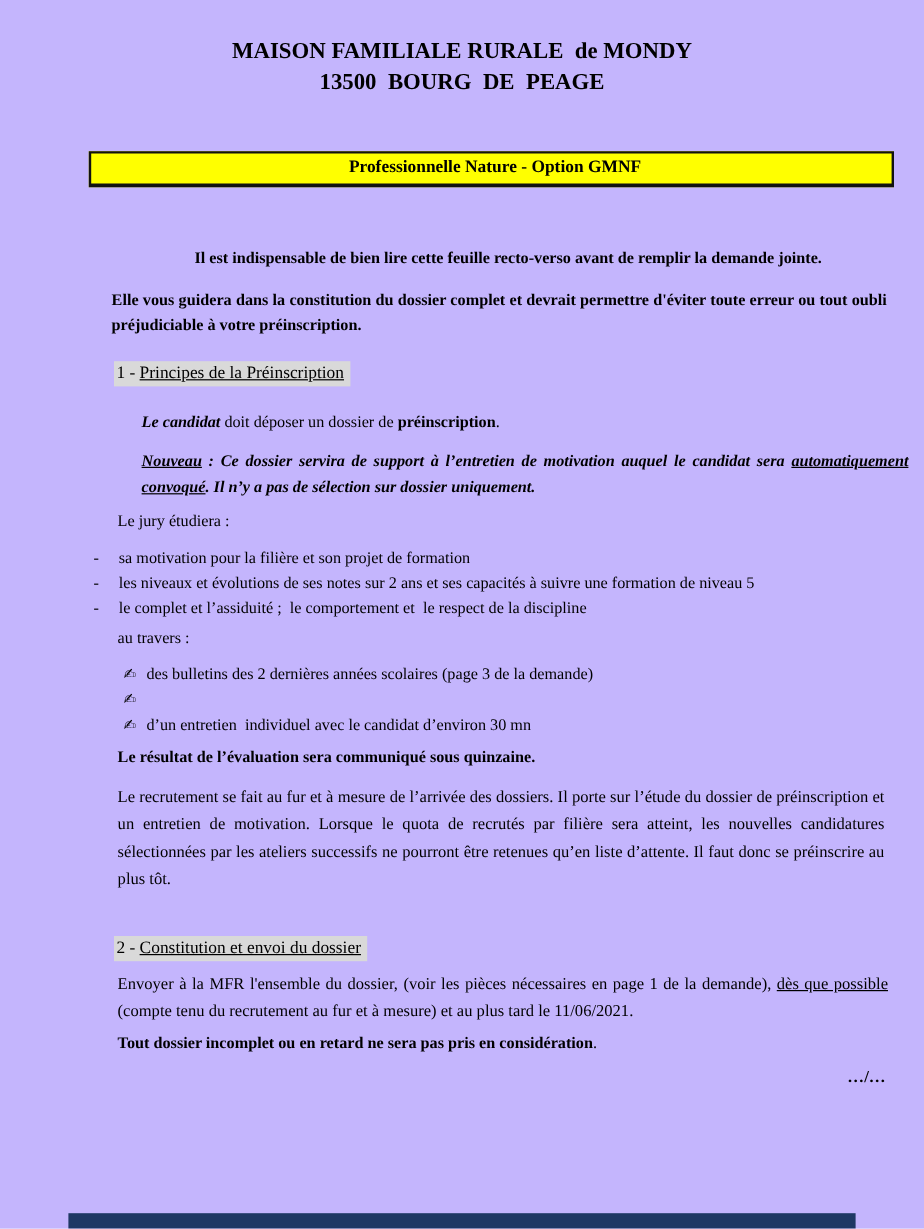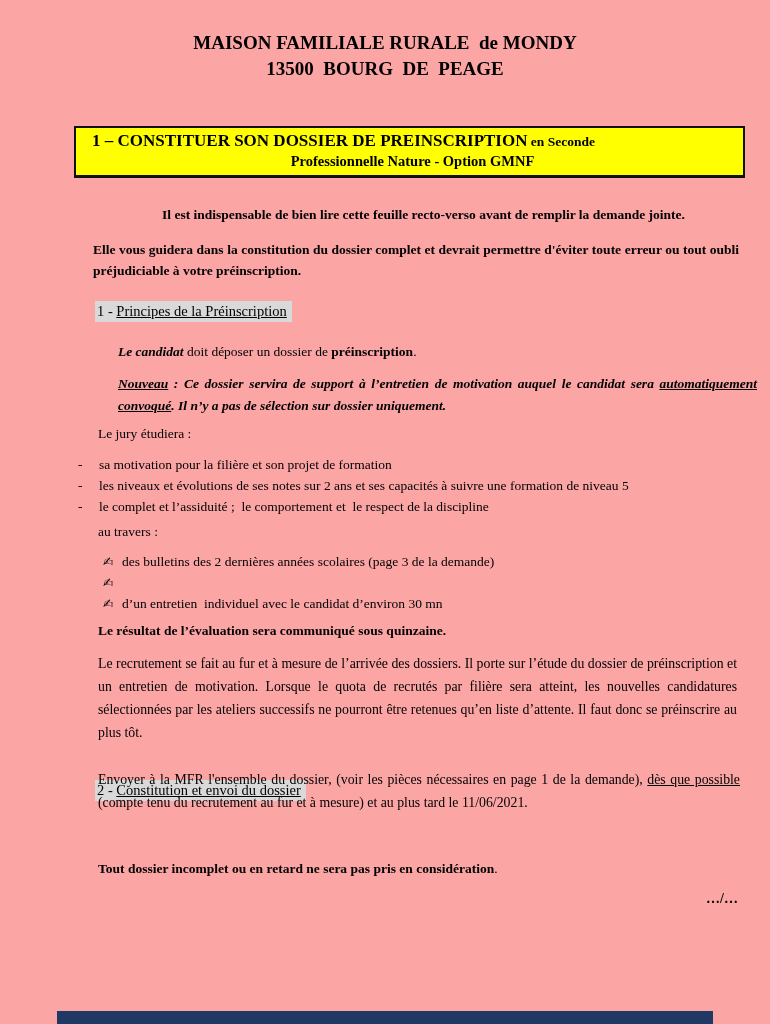--- a/index.html
+++ b/index.html
@@ -1,17 +1,17 @@
 <!DOCTYPE html>
 <html><head>
 <meta charset="utf-8">
 <style>
   html,body{margin:0;padding:0;background:#ffffff;}
   .page{
-    position:relative;width:770px;height:1024px;background:#fca5a5;overflow:hidden;
+    position:relative;width:770px;height:1024px;background:#c4b5fd;overflow:hidden;
     font-family:"Liberation Serif","DejaVu Serif",serif;color:#000;
   }
   .abs{position:absolute;}
   .b{font-weight:bold;}
   .i{font-style:italic;margin-left:20px;}
   .u{text-decoration:underline;}
   .just{text-align:justify;}
   .center{text-align:center;}
   .pre{white-space:pre-wrap;}
 
@@ -44,21 +44,20 @@
 </style>
 </head>
 <body>
 
 <div class="page">
 
   <div class="abs doc-title center pre">MAISON FAMILIALE RURALE  de MONDY</div>
   <div class="abs doc-title center pre" style="top:56px;">13500  BOURG  DE  PEAGE</div>
 
   <div class="abs banner" style="background-color: rgb(255, 255, 0);">
-    <div><span>1 – CONSTITUER SON DOSSIER DE PREINSCRIPTION</span><span class="suffix"> en Seconde</span></div>
     <div class="line2">Professionnelle Nature - Option GMNF</div>
   </div>
 
   <div class="abs body-text b" style="left:101px;top:204px;width:645px;text-align:center;">Il est indispensable de bien lire cette feuille recto-verso avant de remplir la demande jointe.</div>
   <div class="abs body-text b just" style="left:93px;top:239px;width:646px;">Elle vous guidera dans la constitution du dossier complet et devrait permettre d'éviter toute erreur ou tout oubli préjudiciable à votre préinscription.</div>
 
   <div class="abs" style="left:95px;top:301px;">
     <span class="sec-heading" style="background-color: rgb(217, 217, 217);"><span>1 - </span><span class="u">Principes de la Préinscription</span></span>
   </div>
 
@@ -104,21 +103,21 @@
   </div>
 
   <div class="abs body-text b" style="left:98px;top:620px;width:645px;">Le résultat de l’évaluation sera communiqué sous quinzaine.</div>
 
   <div class="abs big-bold just" style="left:98px;top:652px;width:639px;">Le recrutement se fait au fur et à mesure de l’arrivée des dossiers. Il porte sur l’étude du dossier de préinscription et un entretien de motivation. Lorsque le quota de recrutés par filière sera atteint, les nouvelles candidatures sélectionnées par les ateliers successifs ne pourront être retenues qu’en liste d’attente. Il faut donc se préinscrire au plus tôt.</div>
 
   <div class="abs" style="left:95px;top:752px;">
     <span class="sec-heading" style="background-color: rgb(217, 217, 217); margin-top: 28px;"><span>2 - </span><span class="u">Constitution et envoi du dossier</span></span>
   </div>
 
-  <div class="abs big-bold just" style="left:98px;top:768px;width:642px;">
+  <div class="abs big-bold just" style="left:98px;top:808px;width:642px;">
     <span>Envoyer à la MFR l'ensemble du dossier, (voir les pièces nécessaires en page 1 de la demande), </span><span class="u">dès que possible </span><span>(compte tenu du recrutement au fur et à mesure) et au plus tard le 11/06/2021.</span>
   </div>
 
   <div class="abs body-text" style="left:98px;top:858px;width:645px;">
     <span class="b">Tout dossier incomplet ou en retard ne sera pas pris en considération</span><span>.</span>
   </div>
 
   <div class="abs dots" style="left:600px;top:891px;width:138px;text-align:right;">…/…</div>
 
   <div class="abs footer-bar" style="background-color: rgb(31, 56, 100);"></div>

